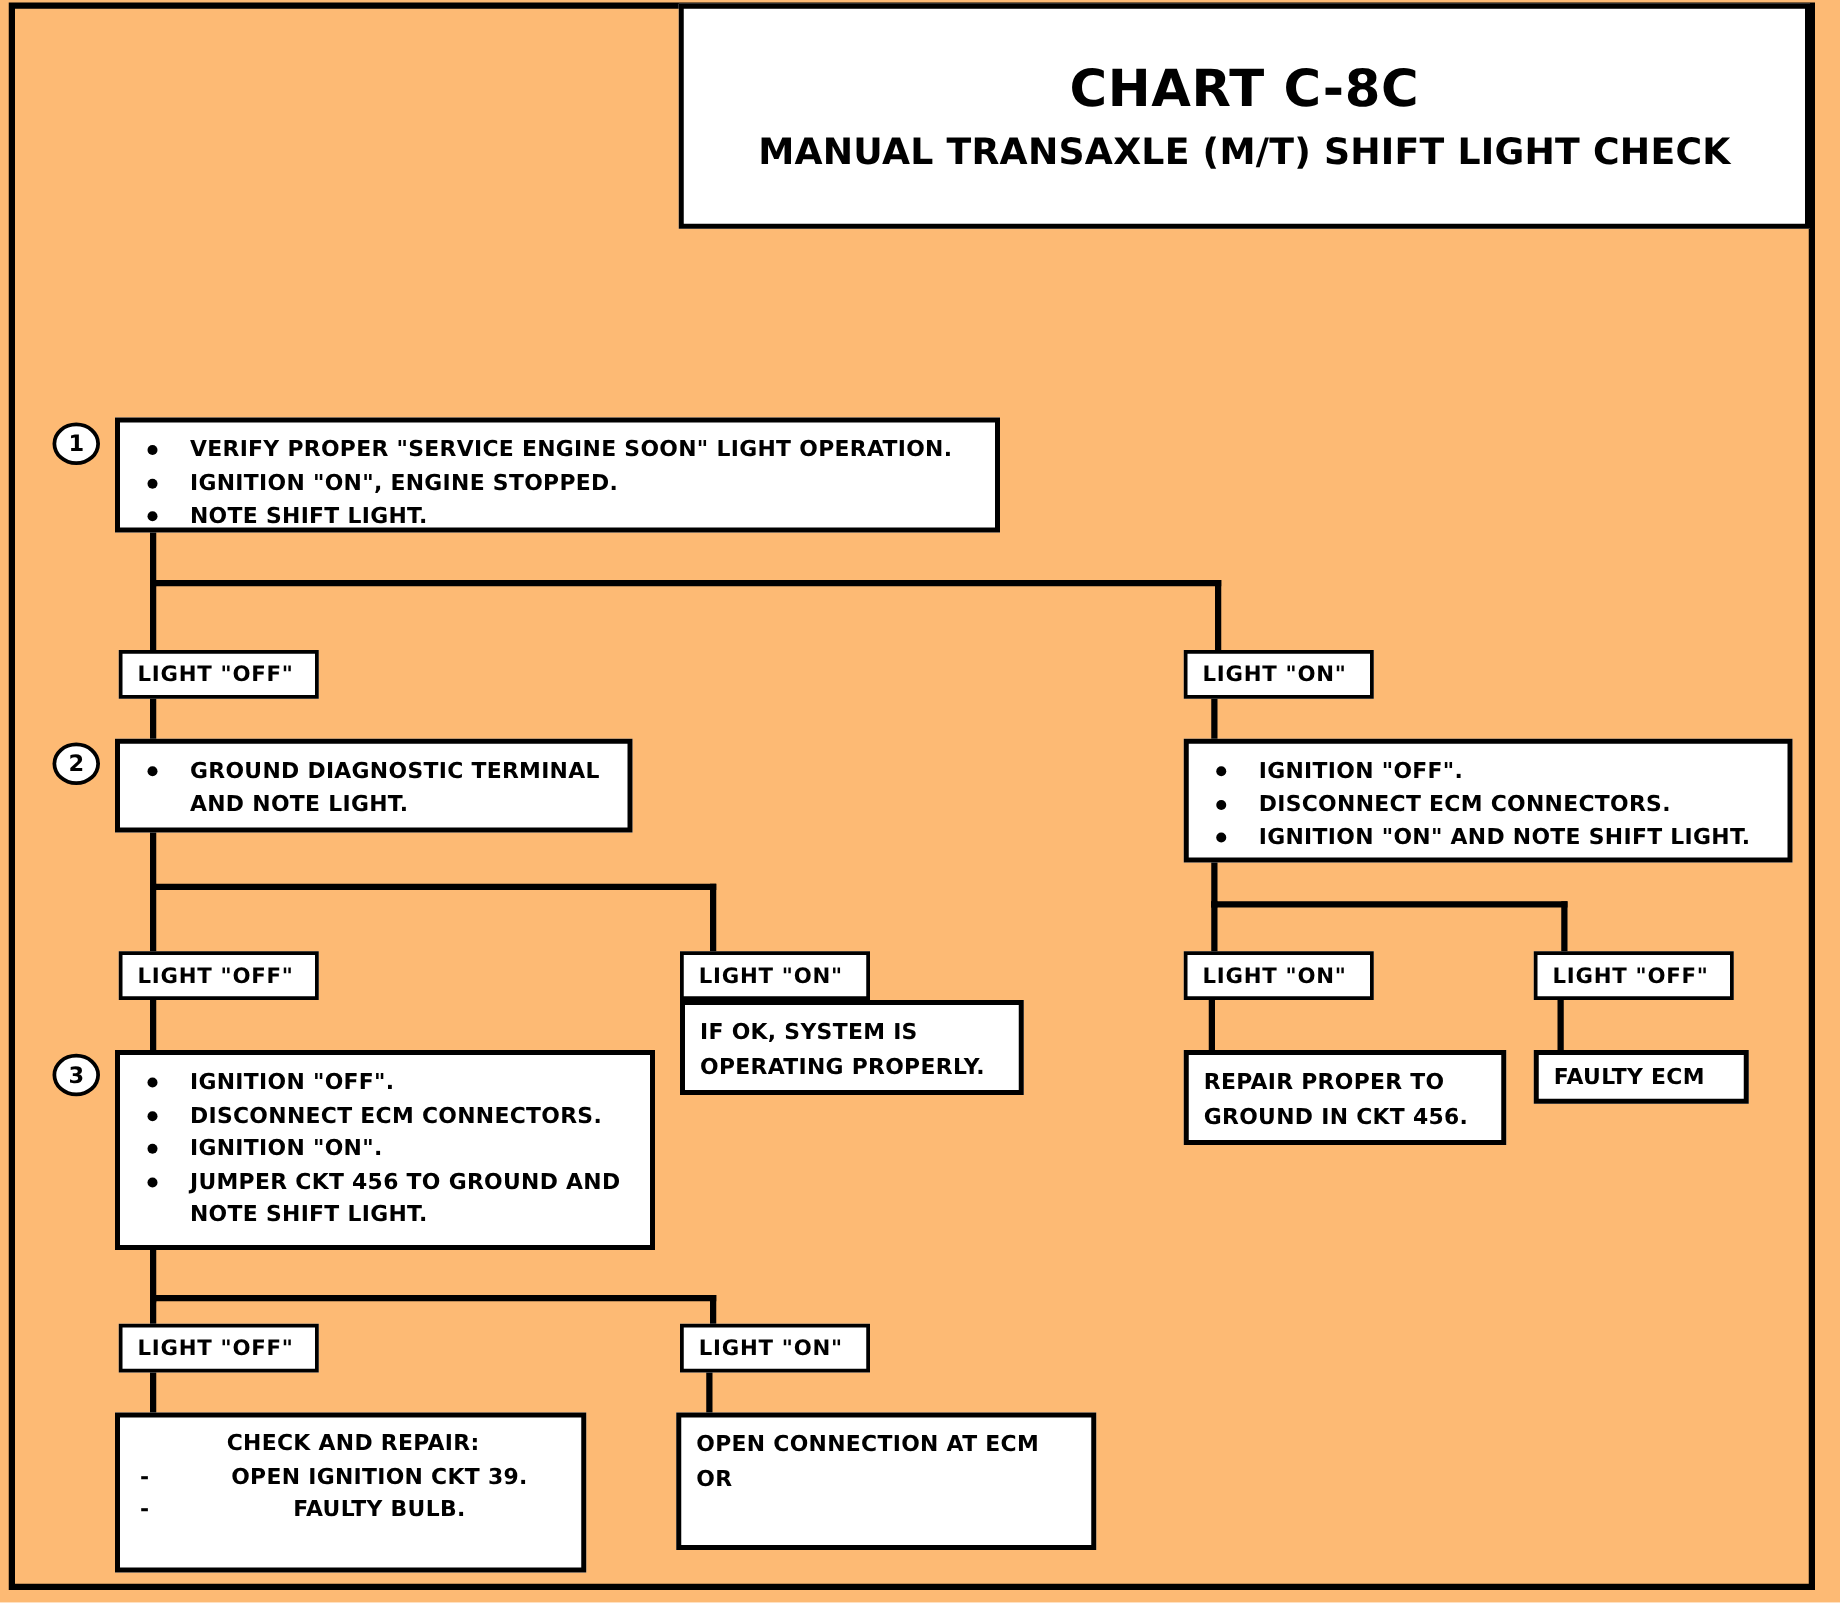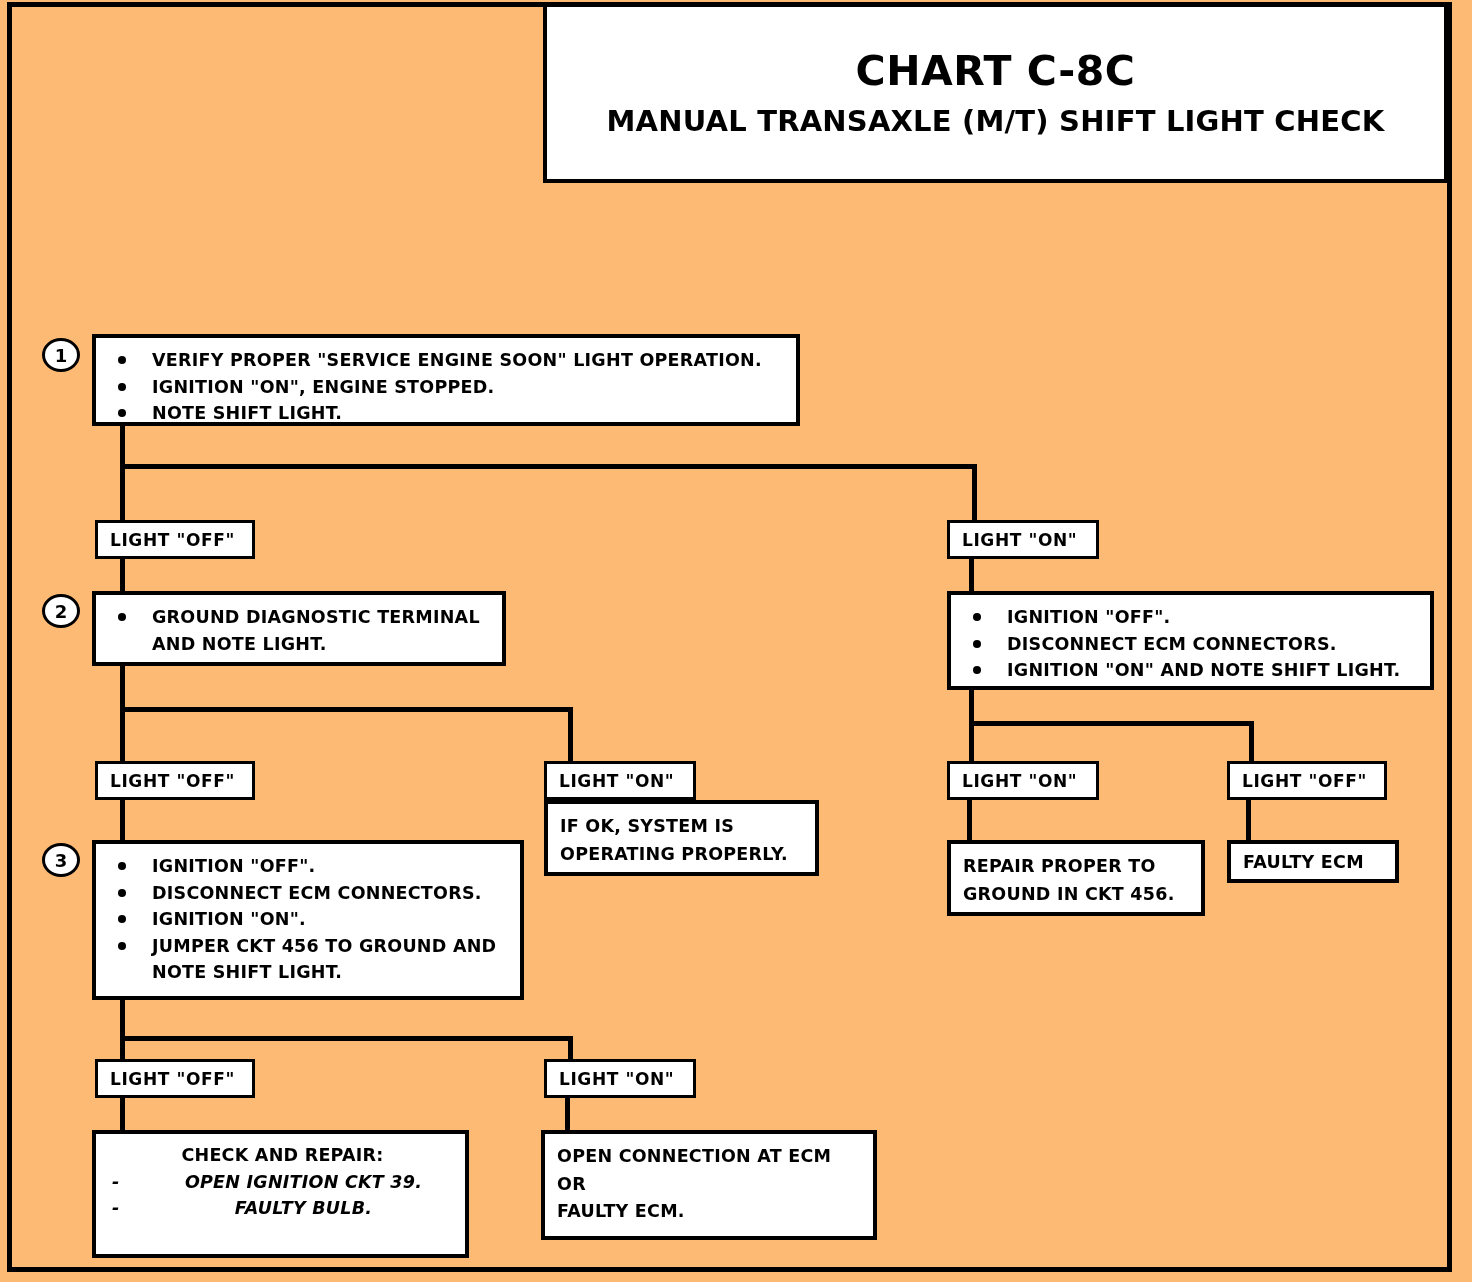--- a/index.html
+++ b/index.html
@@ -87,21 +87,20 @@
     position: absolute;
     left: 6px;
     top: 9px;
     width: 8px;
     height: 8px;
     background: #000;
     border-radius: 50%;
   }
   .steplist li.sub {
     padding-left: 48px;
-    font-style: italic;
   }
   .steplist li.sub::before {
     content: "-";
     background: none;
     border-radius: 0;
     left: 8px;
     top: 0;
     width: auto;
     height: auto;
     font-size: 17.5px;
@@ -288,17 +287,16 @@
       <li class="plain">CHECK AND REPAIR:</li>
       <li class="sub">OPEN IGNITION CKT 39.</li>
       <li class="sub">FAULTY BULB.</li>
     </ul>
   </div>
 
   <div class="box" style="left:541px; top:1130px; width:336px; height:110px;">
     <div class="textbox">
       <div>OPEN CONNECTION AT ECM</div>
       <div>OR</div>
-      <div>FAULTY ECM.</div>
     </div>
   </div>
 
 </div>
 
 </body></html>

